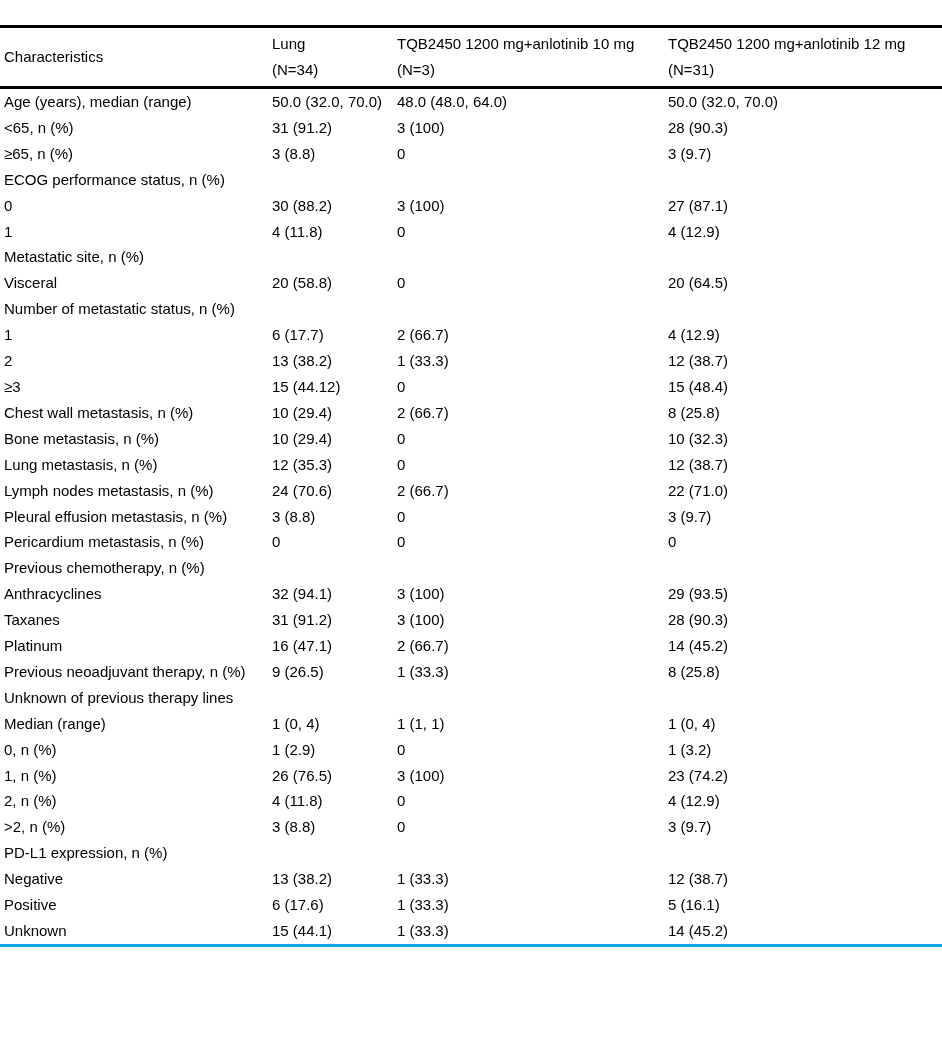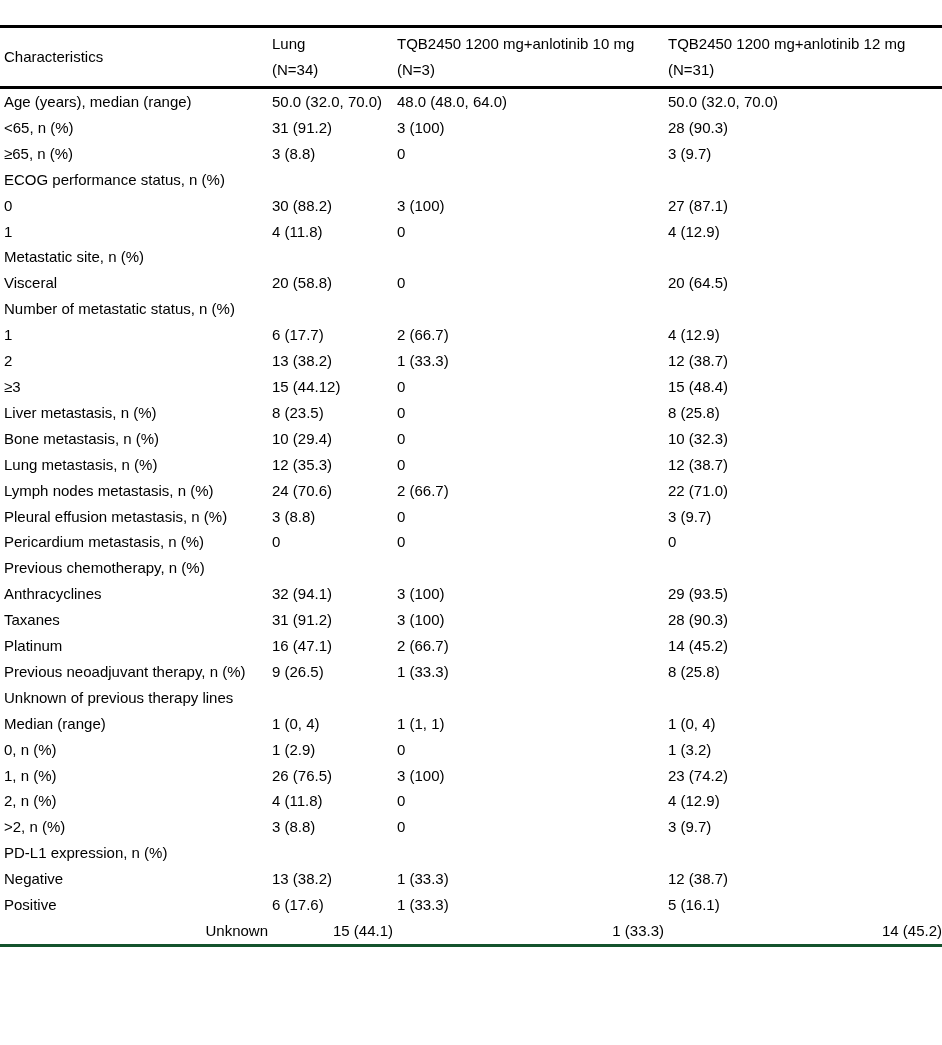--- a/index.html
+++ b/index.html
@@ -51,22 +51,21 @@
   }
   tbody td {
     padding: 0 0 0 4px;
     height: 25.9px;
     line-height: 25.9px;
     vertical-align: middle;
     white-space: nowrap;
     overflow: visible;
   }
   tbody tr:last-child {
-    border-bottom: 3px solid #14532d;
-    text-align: right;
+    border-bottom: 3px solid #0ea5e9;
   }
 </style>
 </head>
 <body>
 
 <div class="page">
   <table class="char-table">
     <colgroup>
       <col class="c1">
         <col class="c2">
@@ -159,23 +158,23 @@
           <td>1 (33.3)</td>
           <td>12 (38.7)</td>
         </tr>
         <tr>
           <td>≥3</td>
           <td>15 (44.12)</td>
           <td>0</td>
           <td>15 (48.4)</td>
         </tr>
         <tr>
-          <td>Liver metastasis, n (%)</td>
-          <td>8 (23.5)</td>
-          <td>0</td>
+          <td>Chest wall metastasis, n (%)</td>
+          <td>10 (29.4)</td>
+          <td>2 (66.7)</td>
           <td>8 (25.8)</td>
         </tr>
         <tr>
           <td>Bone metastasis, n (%)</td>
           <td>10 (29.4)</td>
           <td>0</td>
           <td>10 (32.3)</td>
         </tr>
         <tr>
           <td>Lung metastasis, n (%)</td>

